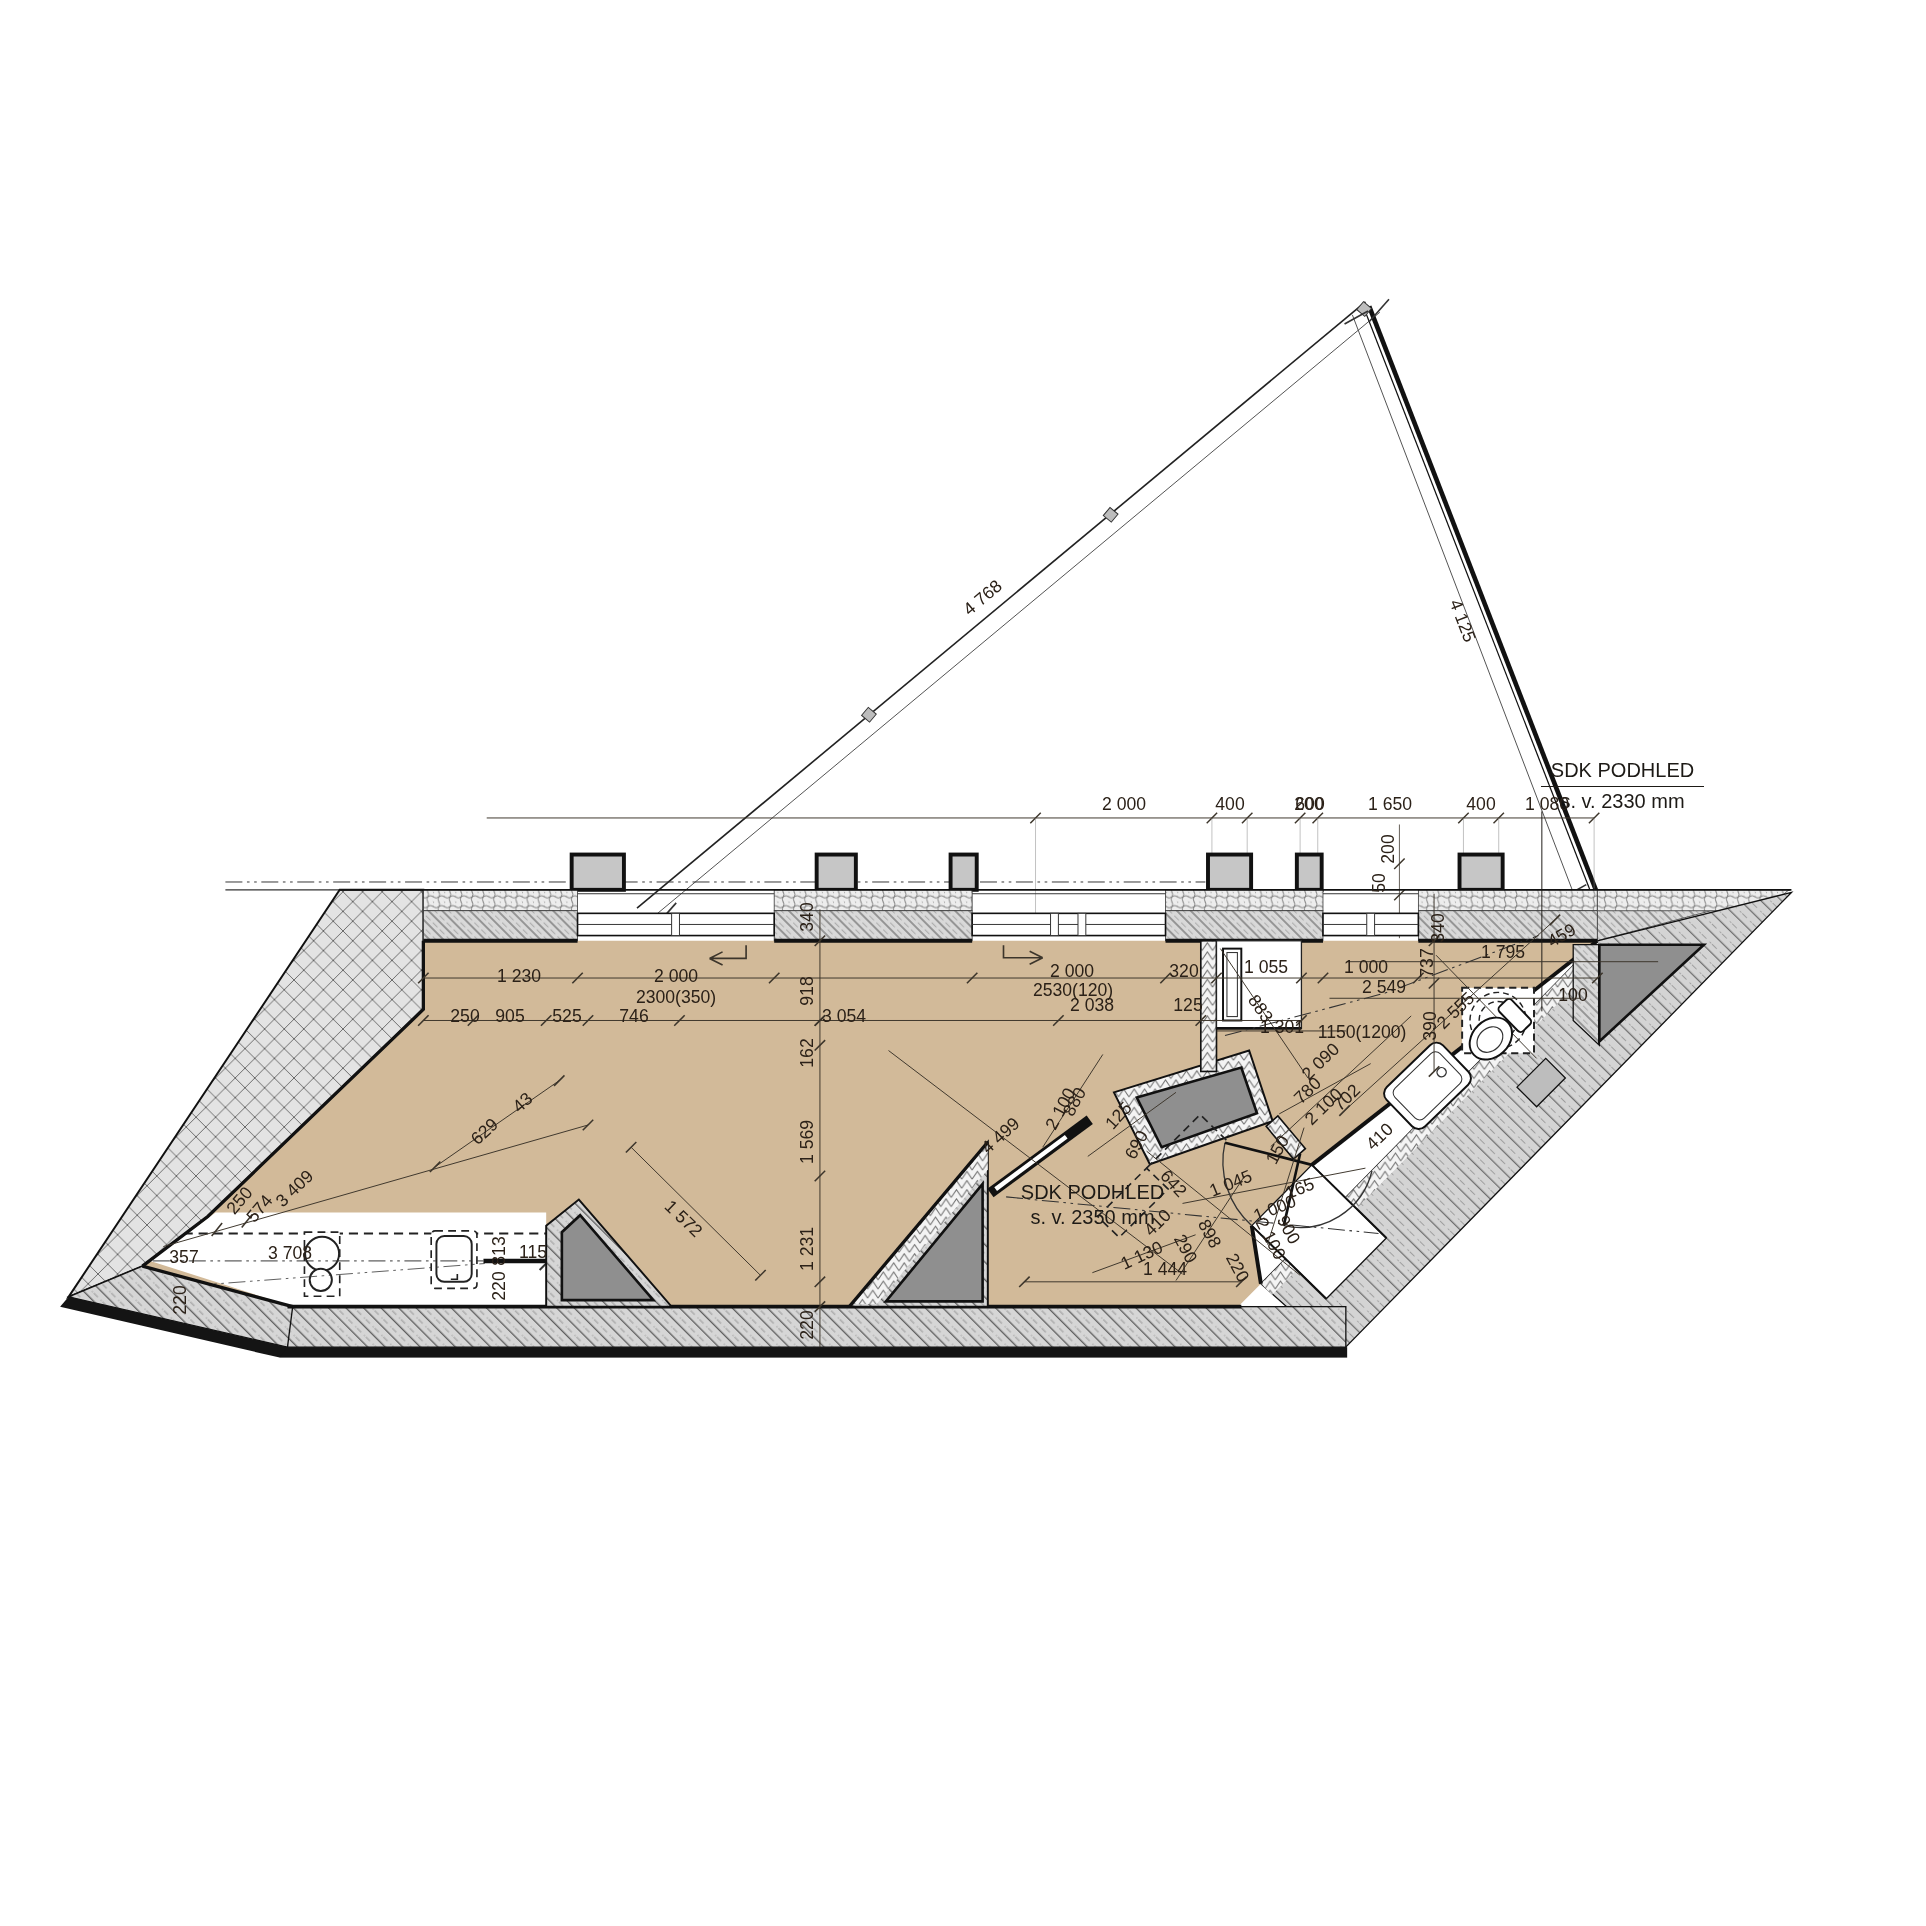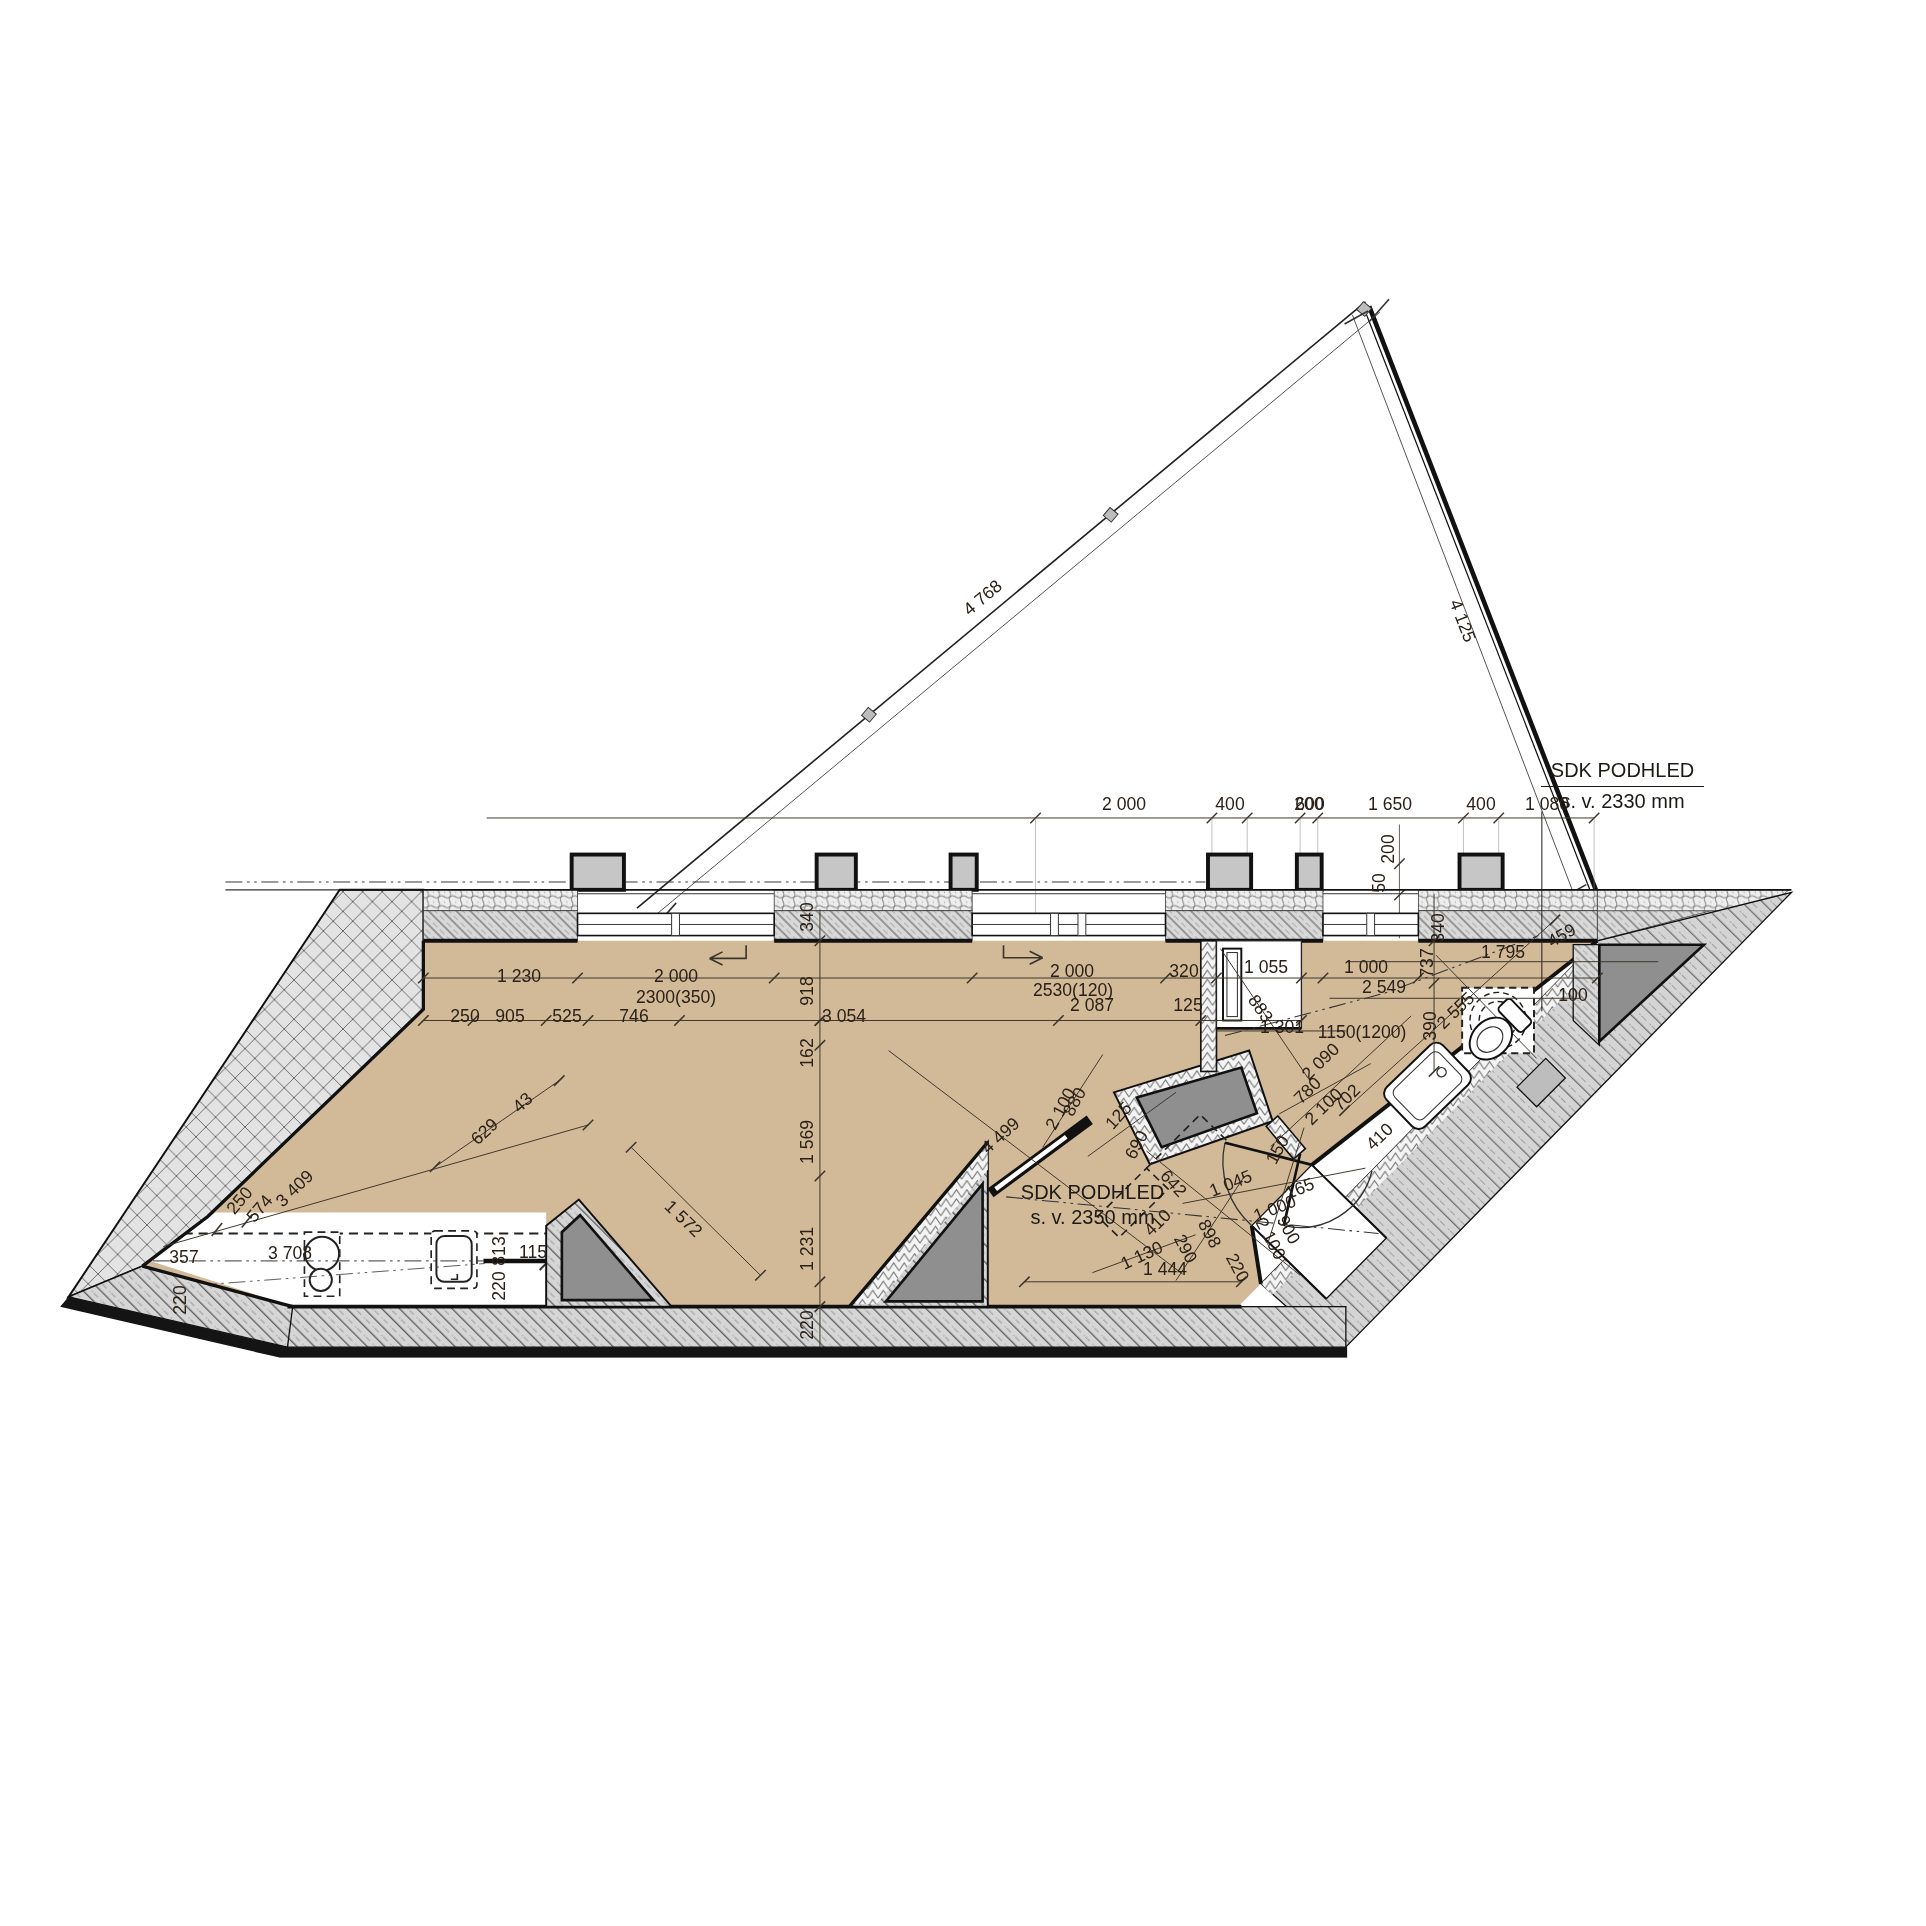--- a/index.html
+++ b/index.html
@@ -380,21 +380,21 @@
       <span class="dim" style="left: 1184px; top: 972px; transform: translate(-50%, -50%) rotate(0deg);">320</span>
       <span class="dim" style="left: 1266px; top: 968px; transform: translate(-50%, -50%) rotate(0deg);">1 055</span>
       <span class="dim" style="left: 1366px; top: 968px; transform: translate(-50%, -50%) rotate(0deg);">1 000</span>
       <span class="dim" style="left: 1362px; top: 989px; transform: translate(-50%, -50%) rotate(0deg); margin-top: 44px;">1150(1200)</span>
       <span class="dim" style="left: 1503px; top: 953px; transform: translate(-50%, -50%) rotate(0deg);">1 795</span>
       <span class="dim" style="left: 465px; top: 1017px; transform: translate(-50%, -50%) rotate(0deg);">250</span>
       <span class="dim" style="left: 510px; top: 1017px; transform: translate(-50%, -50%) rotate(0deg);">905</span>
       <span class="dim" style="left: 567px; top: 1017px; transform: translate(-50%, -50%) rotate(0deg);">525</span>
       <span class="dim" style="left: 634px; top: 1017px; transform: translate(-50%, -50%) rotate(0deg);">746</span>
       <span class="dim" style="left: 844px; top: 1017px; transform: translate(-50%, -50%) rotate(0deg);">3 054</span>
-      <span class="dim" style="left: 1092px; top: 1006px; transform: translate(-50%, -50%) rotate(0deg);">2 087</span>
+      <span class="dim" style="left: 1092px; top: 1006px; transform: translate(-50%, -50%) rotate(0deg);">2 038</span>
       <span class="dim" style="left: 1188px; top: 1006px; transform: translate(-50%, -50%) rotate(0deg);">125</span>
       <span class="dim" style="left: 1282px; top: 1028px; transform: translate(-50%, -50%) rotate(0deg);">1 301</span>
       <span class="dim" style="left: 1384px; top: 988px; transform: translate(-50%, -50%) rotate(0deg);">2 549</span>
       <span class="dim" style="left: 1260px; top: 1009px; transform: translate(-50%, -50%) rotate(55deg);">883</span>
       <span class="dim" style="left: 808px; top: 917px; transform: translate(-50%, -50%) rotate(-90deg);">340</span>
       <span class="dim" style="left: 808px; top: 991px; transform: translate(-50%, -50%) rotate(-90deg);">918</span>
       <span class="dim" style="left: 808px; top: 1053px; transform: translate(-50%, -50%) rotate(-90deg);">162</span>
       <span class="dim" style="left: 808px; top: 1142px; transform: translate(-50%, -50%) rotate(-90deg);">1 569</span>
       <span class="dim" style="left: 808px; top: 1249px; transform: translate(-50%, -50%) rotate(-90deg);">1 231</span>
       <span class="dim" style="left: 808px; top: 1325px; transform: translate(-50%, -50%) rotate(-90deg);">220</span>

